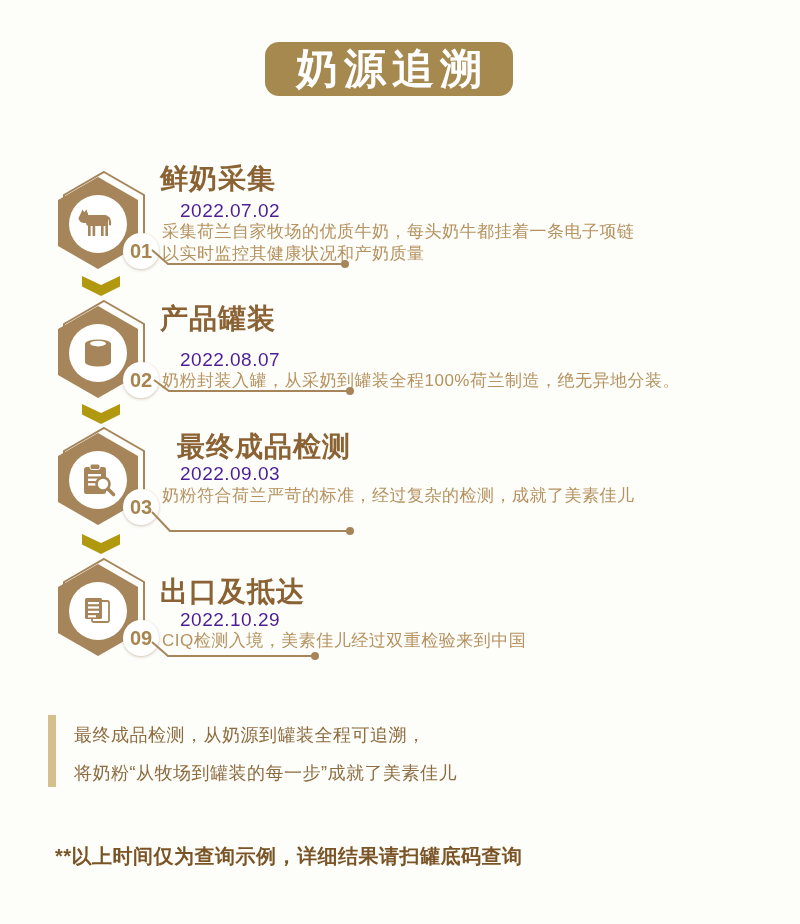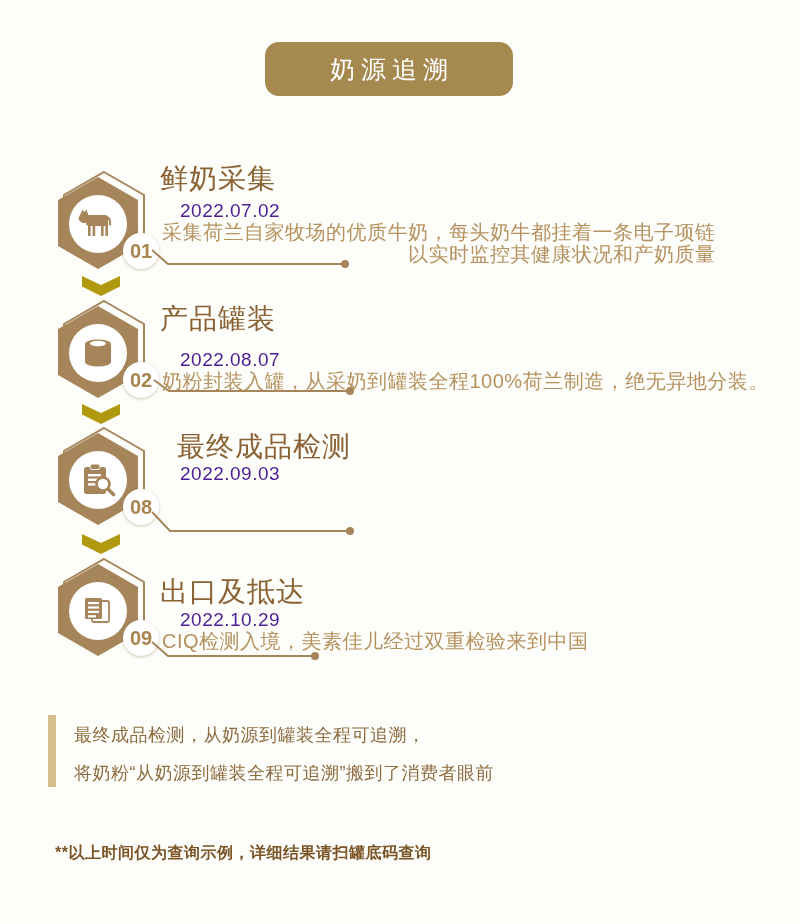--- a/index.html
+++ b/index.html
@@ -16,67 +16,66 @@
   }
   
   .banner{
     position:absolute;left:265px;top:42px;
     width:248px;height:54px;
     background:#a5894f;
     border-radius:14px;
     display:flex;align-items:center;justify-content:center;
   }
   .banner span{
-    color:#ffffff;font-size:25px;font-weight:normal;letter-spacing:6px;
+    color:#ffffff;font-size:42px;font-weight:bold;letter-spacing:6px;
     padding-left:6px;
   }
   
   .hex-svg{position:absolute;}
   .badge{
     position:absolute;width:36px;height:36px;border-radius:50%;
     background:#ffffff;box-shadow:0 1px 3px rgba(150,130,90,.45);
     display:flex;align-items:center;justify-content:center;
     color:#a8854e;font-size:20px;font-weight:bold;
   }
   .t-title{
     position:absolute;
-    color:#8a6233;font-size:28px;font-weight:normal;letter-spacing:1px;
+    color:#8a6233;font-size:28px;font-weight:bold;letter-spacing:1px;
     white-space:nowrap;
   }
   .t-date{
     position:absolute;
     color:#4c1d95;font-size:19px;letter-spacing:.5px;
     white-space:nowrap;
     margin-left:18px;
   }
   .t-body{
     position:absolute;
-    color:#b5925f;font-size:20px;line-height:22px;letter-spacing:.5px;
-    white-space:nowrap;
-    text-align:right;
+    color:#b5925f;font-size:17px;line-height:22px;letter-spacing:.5px;
+    white-space:nowrap;
   }
   .conn{position:absolute;}
   .conn path{stroke:#a6855a;stroke-width:2;fill:none;}
   .conn circle{fill:#a6855a;}
   .chevron{
     position:absolute;width:38px;height:20px;background:#b0990f;
     clip-path:polygon(0% 0%,50% 45%,100% 0%,100% 52%,50% 100%,0% 52%);
   }
   
   .qbar{
     position:absolute;left:48px;top:715px;width:8px;height:72px;
     background:#d5bf8c;
   }
   .qline{
     position:absolute;left:74px;
     color:#8d6c40;font-size:18px;letter-spacing:.5px;white-space:nowrap;
   }
   .footnote{
     position:absolute;left:55px;top:843px;
-    color:#7a5426;font-size:16px;font-weight:bold;letter-spacing:.5px;
+    color:#7a5426;font-size:20px;font-weight:bold;letter-spacing:.5px;
     white-space:nowrap;
   }
 </style>
 </head>
 <body>
 
 <div class="page">
 
   <div class="banner">
     <span>奶源追溯</span>
@@ -149,25 +148,26 @@
         <rect x="39" y="42" width="22" height="27" rx="2.5" fill="#a6855a"></rect>
         <rect x="45" y="39" width="10" height="5.5" rx="2" fill="#a6855a" stroke="#ffffff" stroke-width="1"></rect>
         <rect x="43" y="49" width="13" height="2.4" fill="#ffffff"></rect>
         <rect x="43" y="53.6" width="13" height="2.4" fill="#ffffff"></rect>
         <rect x="43" y="58.2" width="9" height="2.4" fill="#ffffff"></rect>
         <circle cx="58" cy="59" r="6.5" fill="#ffffff" stroke="#a6855a" stroke-width="2.6"></circle>
         <line x1="63" y1="64" x2="68.5" y2="69.5" stroke="#a6855a" stroke-width="3.6" stroke-linecap="round"></line>
       </g>
     </svg>
     <div class="badge" style="left:123px;top:489px">
-      <span>08</span>
+      <span>03</span>
     </div>
     <div class="t-title" style="left:177px;top:428px">最终成品检测</div>
     <div class="t-date" style="left:162px;top:463px">2022.09.03</div>
     <div class="t-body" style="left:162px;top:485px">
+      <div>奶粉符合荷兰严苛的标准，经过复杂的检测，成就了美素佳儿</div>
     </div>
     <svg class="conn" style="left:150px;top:510px" width="206" height="26">
       <path d="M2 2 L20 21 L200 21"></path>
       <circle cx="200" cy="21" r="4"></circle>
     </svg>
     <div class="chevron" style="left:82px;top:534px"></div>
   </div>
 
   <div>
     <svg class="hex-svg" style="left:45px;top:556px" width="110" height="110" viewBox="0 0 110 110">
@@ -193,18 +193,18 @@
     </div>
     <svg class="conn" style="left:150px;top:640px" width="172" height="20">
       <path d="M2 2 L18 16 L165 16"></path>
       <circle cx="165" cy="16" r="4"></circle>
     </svg>
   </div>
 
   <div>
     <div class="qbar"></div>
     <div class="qline" style="top:723px">最终成品检测，从奶源到罐装全程可追溯，</div>
-    <div class="qline" style="top:761px">将奶粉“从奶源到罐装全程可追溯”搬到了消费者眼前</div>
+    <div class="qline" style="top:761px">将奶粉“从牧场到罐装的每一步”成就了美素佳儿</div>
   </div>
 
   <div class="footnote">**以上时间仅为查询示例，详细结果请扫罐底码查询</div>
 
 </div>
 
 </body></html>

